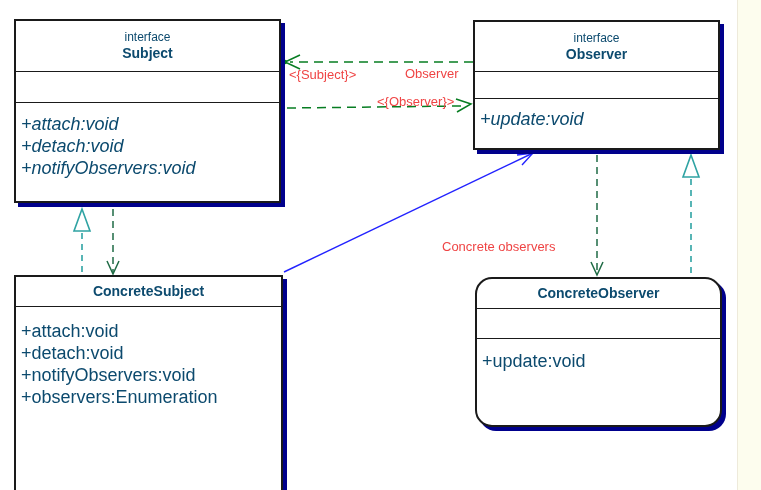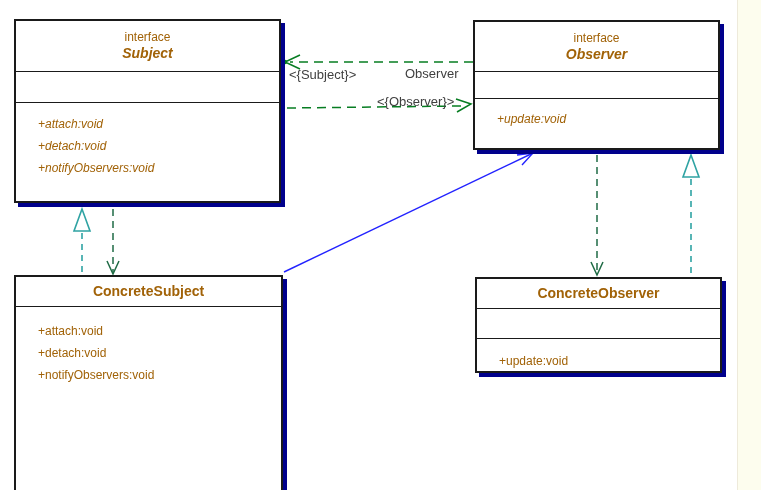--- a/index.html
+++ b/index.html
@@ -14,34 +14,34 @@
     position:absolute;top:0;right:0;width:23px;height:490px;
     background:#fdfdee;border-left:1px solid #eeeadb;
   }
   svg.connectors{position:absolute;left:0;top:0;z-index:1;}
   .uml-class{
     position:absolute;z-index:2;
     background:#ffffff;
     border:2px solid #1a1a1a;
     box-shadow:4px 4px 0 #00008c;
     box-sizing:border-box;
-    color:#a16207;
+    color:#0c4a6e;
   }
   .cmp{box-sizing:border-box;overflow:hidden;}
   .cmp + .cmp{border-top:1.5px solid #1a1a1a;}
   .hdr{display:flex;flex-direction:column;align-items:center;justify-content:center;}
   .stereotype{font-size:12px;line-height:15px;}
   .class-name{font-size:14px;font-weight:bold;line-height:17px;}
-  .interface .class-name{font-style:italic;}
-  .member{font-size:12px;line-height:22px;padding-left:22px;white-space:nowrap;}
+  .interface .class-name{}
+  .member{font-size:18px;line-height:22px;padding-left:5px;white-space:nowrap;}
   .interface .member{font-style:italic;}
   .diagram-label{
     position:absolute;z-index:3;
     font-size:13px;line-height:15px;white-space:nowrap;
-    color:#404040;
+    color:#ef4444;
   }
 </style>
 </head>
 <body>
 
 <div class="canvas">
 
   <div class="right-strip"></div>
 
   <svg class="connectors" width="761" height="490" viewBox="0 0 761 490">
@@ -108,30 +108,32 @@
   </div>
 
   <div class="uml-class" style="left:14px;top:275px;width:269px;height:239px;">
     <div class="cmp hdr" style="height:29px;">
       <div class="class-name">ConcreteSubject</div>
     </div>
     <div class="cmp" style="height:122px;padding-top:13px;">
       <div class="member">+attach:void</div>
       <div class="member">+detach:void</div>
       <div class="member">+notifyObservers:void</div>
+      <div class="member">+observers:Enumeration</div>
     </div>
   </div>
 
-  <div class="uml-class" style="left:475px;top:277px;width:247px;height:96px;">
+  <div class="uml-class" style="left:475px;top:277px;width:247px;height:150px;border-radius:17px;">
     <div class="cmp hdr" style="height:29px;">
       <div class="class-name">ConcreteObserver</div>
     </div>
     <div class="cmp" style="height:30px;"></div>
     <div class="cmp" style="height:53px;padding-top:11px;">
       <div class="member">+update:void</div>
     </div>
   </div>
 
   <div class="diagram-label" style="left:289px;top:67px;">&lt;{Subject}&gt;</div>
   <div class="diagram-label" style="left:405px;top:66px;">Observer</div>
   <div class="diagram-label" style="left:377px;top:94px;">&lt;{Observer}&gt;</div>
+  <div class="diagram-label" style="left:442px;top:239px;">Concrete observers</div>
 
 </div>
 
 </body></html>

